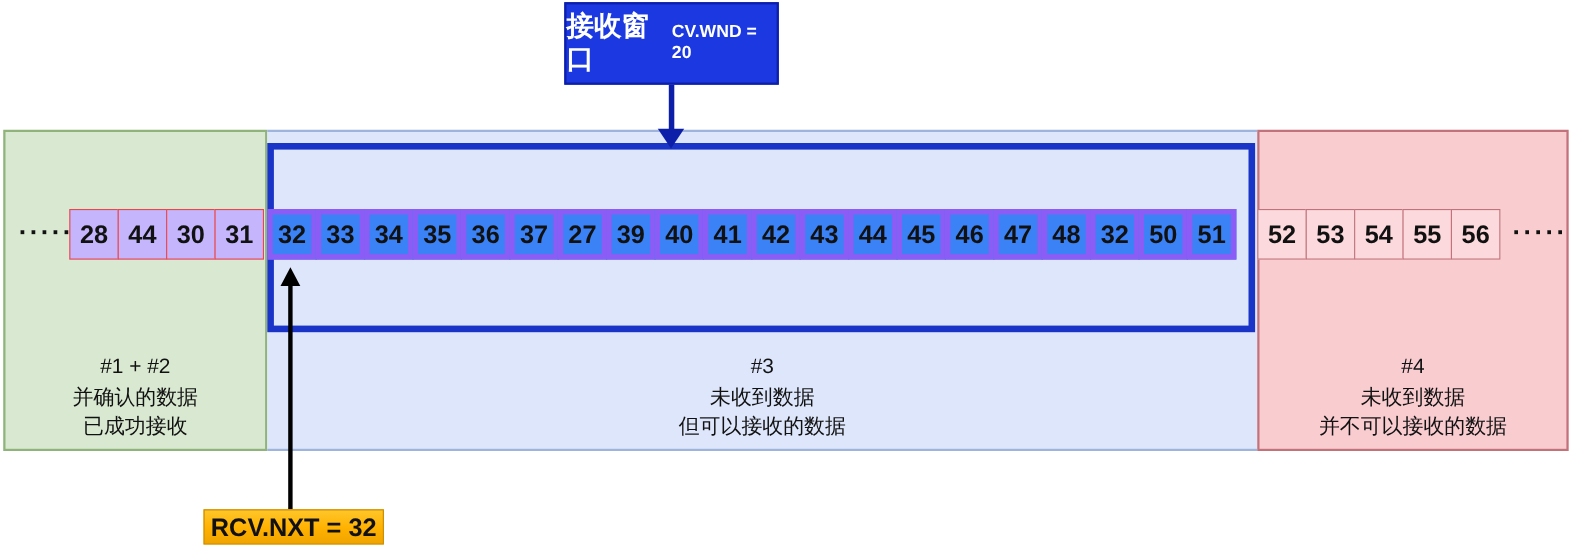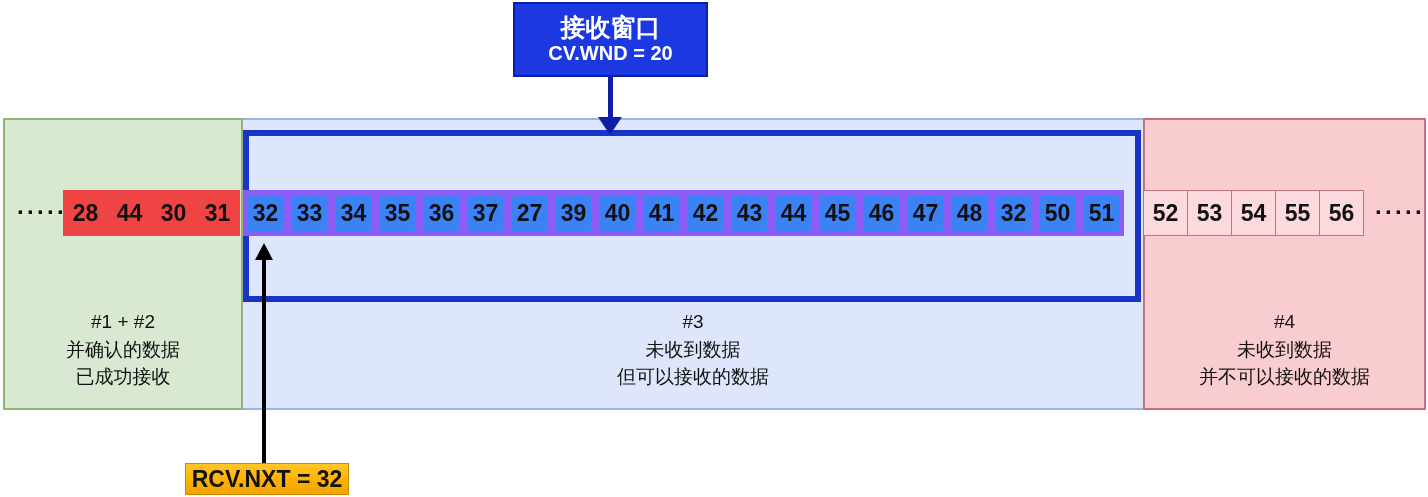--- a/index.html
+++ b/index.html
@@ -23,29 +23,29 @@
     position: absolute;
     left: 513px;
     top: 2px;
     width: 195px;
     height: 75px;
     background: #1c38e0;
     border: 2px solid #0d1fa8;
     box-sizing: border-box;
     color: #ffffff;
     display: flex;
-    flex-direction: column;
+    flex-direction: row;
     align-items: center;
     justify-content: center;
     line-height: 1.18;
     font-size: 24px;
     font-weight: 700;
   }
   .callout-box .l1 { font-size: 25px; }
-  .callout-box .l2 { font-size: 20px; }
+  .callout-box .l2 { font-size: 16px; }
 
   
   .callout-arrow-stem {
     position: absolute;
     left: 608px;
     top: 77px;
     width: 5px;
     height: 46px;
     background: #0d1fa8;
   }
@@ -115,21 +115,21 @@
     box-sizing: border-box;
     display: flex;
     align-items: center;
     justify-content: center;
     font-size: 23px;
     font-weight: 700;
     color: #111111;
     margin-left: -1px;
   }
   .cell:first-child { margin-left: 0; }
-  .cell-green { background: #ef4444; border: 1px solid #ef4444; }
+  .cell-green { background: #c4b5fd; border: 1px solid #ef4444; }
   .cell-blue  { background: #3b82f6; border: 5px solid #8b5cf6; }
   .cell-red   { background: #fbd9dc; border: 1px solid #c1727a; }
 
   
   .dots {
     position: absolute;
     top: 198px;
     font-size: 24px;
     font-weight: 700;
     letter-spacing: 2px;
@@ -138,20 +138,21 @@
   .dots-left  { left: 17px; }
   .dots-right { left: 1375px; }
 
   
   .caption {
     position: absolute;
     text-align: center;
     font-size: 19px;
     line-height: 1.45;
     color: #111111;
+    margin-top: 12px;
   }
   .cap-green { left: 3px;    top: 308px; width: 240px; }
   .cap-blue  { left: 243px;  top: 308px; width: 900px; }
   .cap-red   { left: 1143px; top: 308px; width: 283px; }
 
   
   .nxt-arrow-stem {
     position: absolute;
     left: 262px;
     top: 258px;

